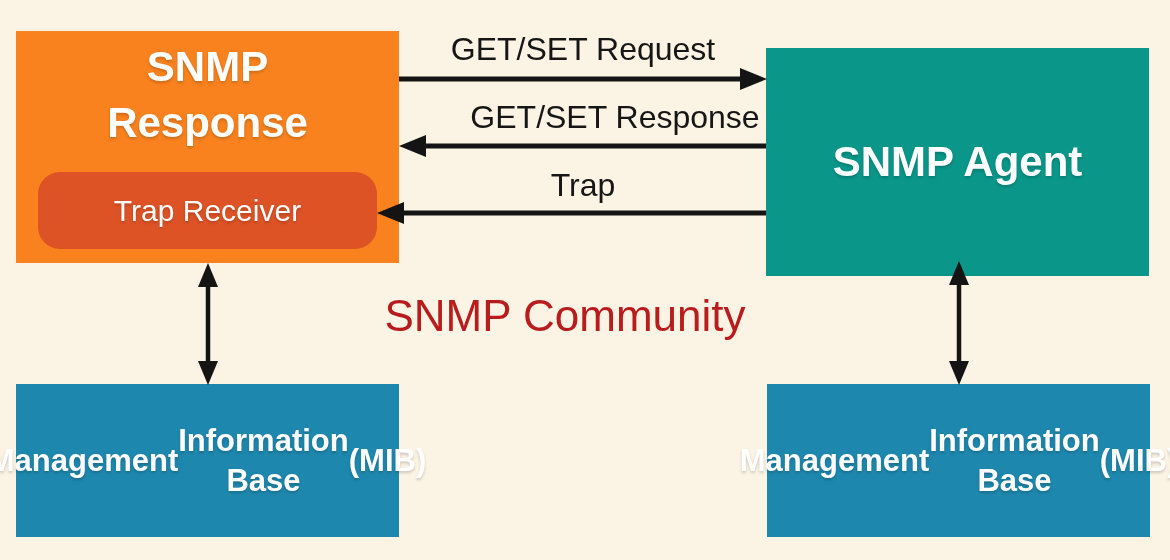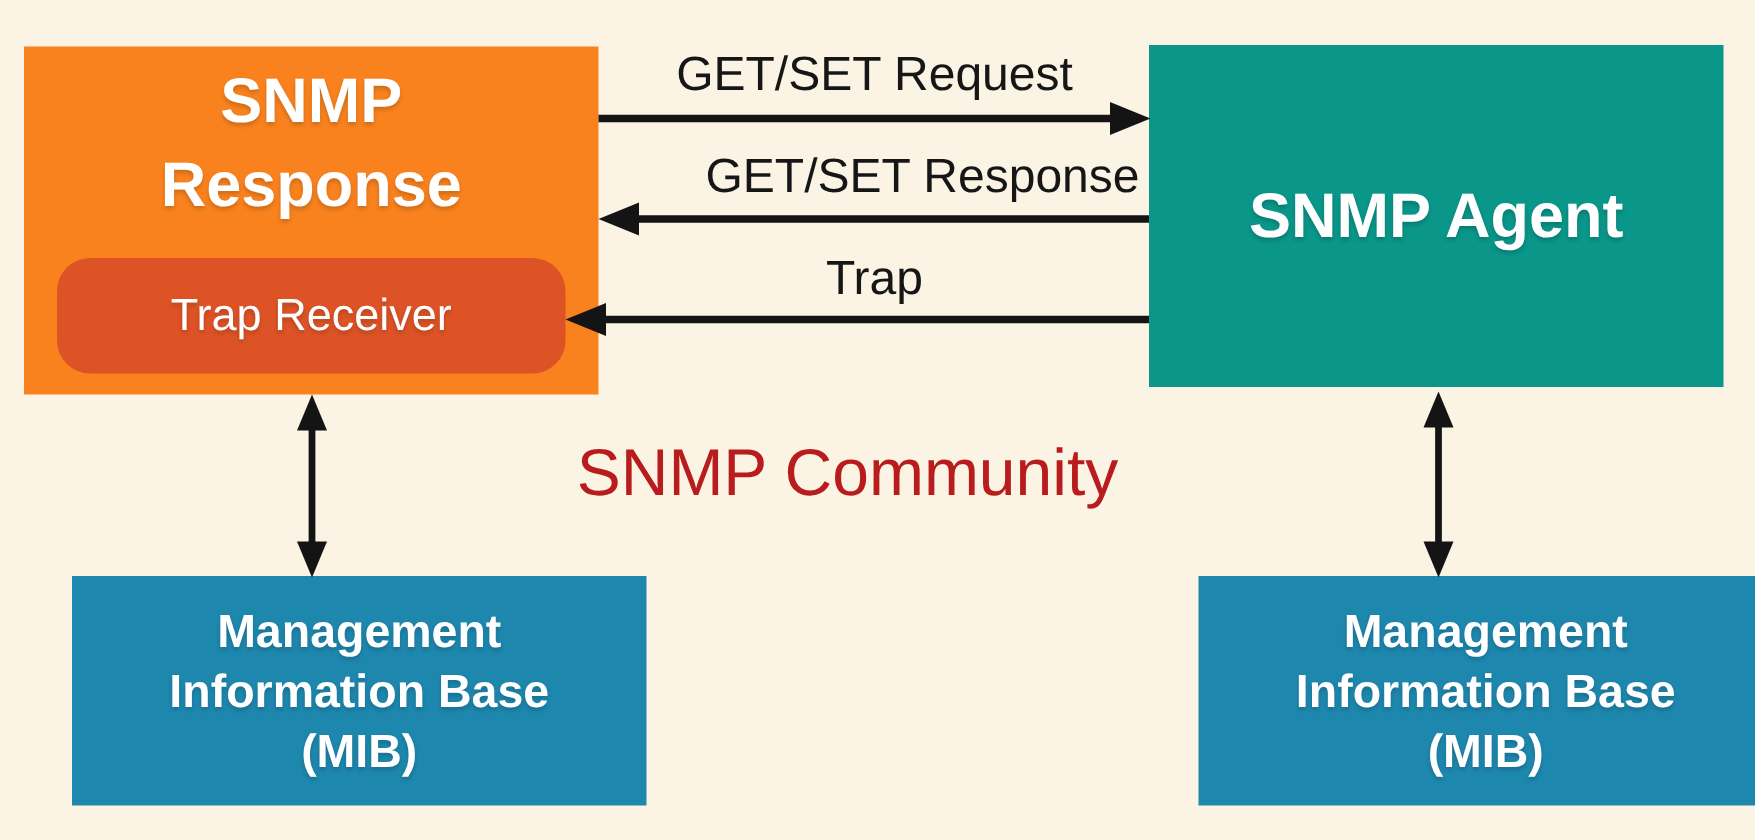--- a/index.html
+++ b/index.html
@@ -42,41 +42,40 @@
     width: 339px; height: 77px;
     background: var(--trap_red, #DD5326);
     display: flex;
     align-items: center;
     justify-content: center;
     font-size: 30px;
     font-weight: 400;
     border-radius: 22px;
   }
   .agent-box {
-    left: 766px; top: 30px;
+    left: 766px; top: 48px;
     width: 383px; height: 228px;
     background: var(--agent_teal, #0A9689);
     display: flex;
     align-items: center;
     justify-content: center;
     font-size: 42px;
     font-weight: 700;
   }
   .mib-box {
     width: 383px; height: 153px;
     background: var(--mib_blue, #1E87AE);
     display: flex;
-    flex-direction: column;
+    flex-direction: row;
     align-items: center;
     justify-content: center;
     font-size: 31px;
     font-weight: 700;
     line-height: 40px;
     text-align: center;
-    margin-left: 32px;
   }
   .mib-left  { left: 16px;  top: 384px; }
   .mib-right { left: 767px; top: 384px; }
   .arrow-label {
     position: absolute;
     color: #161616;
     font-size: 32px;
     font-weight: 400;
     text-align: center;
     white-space: nowrap;

